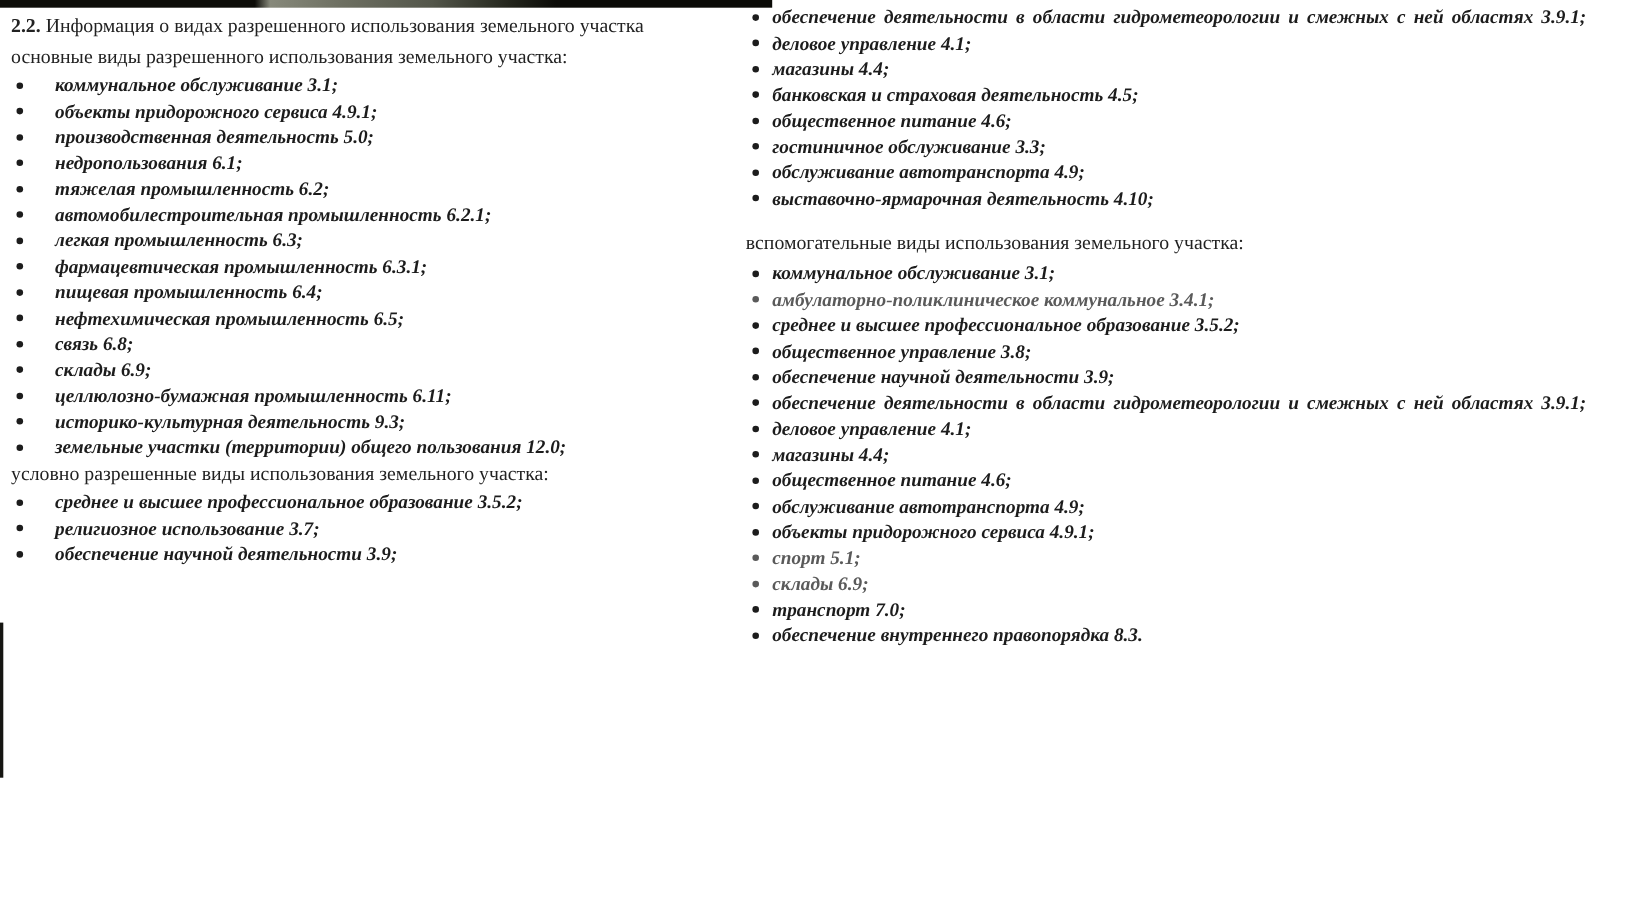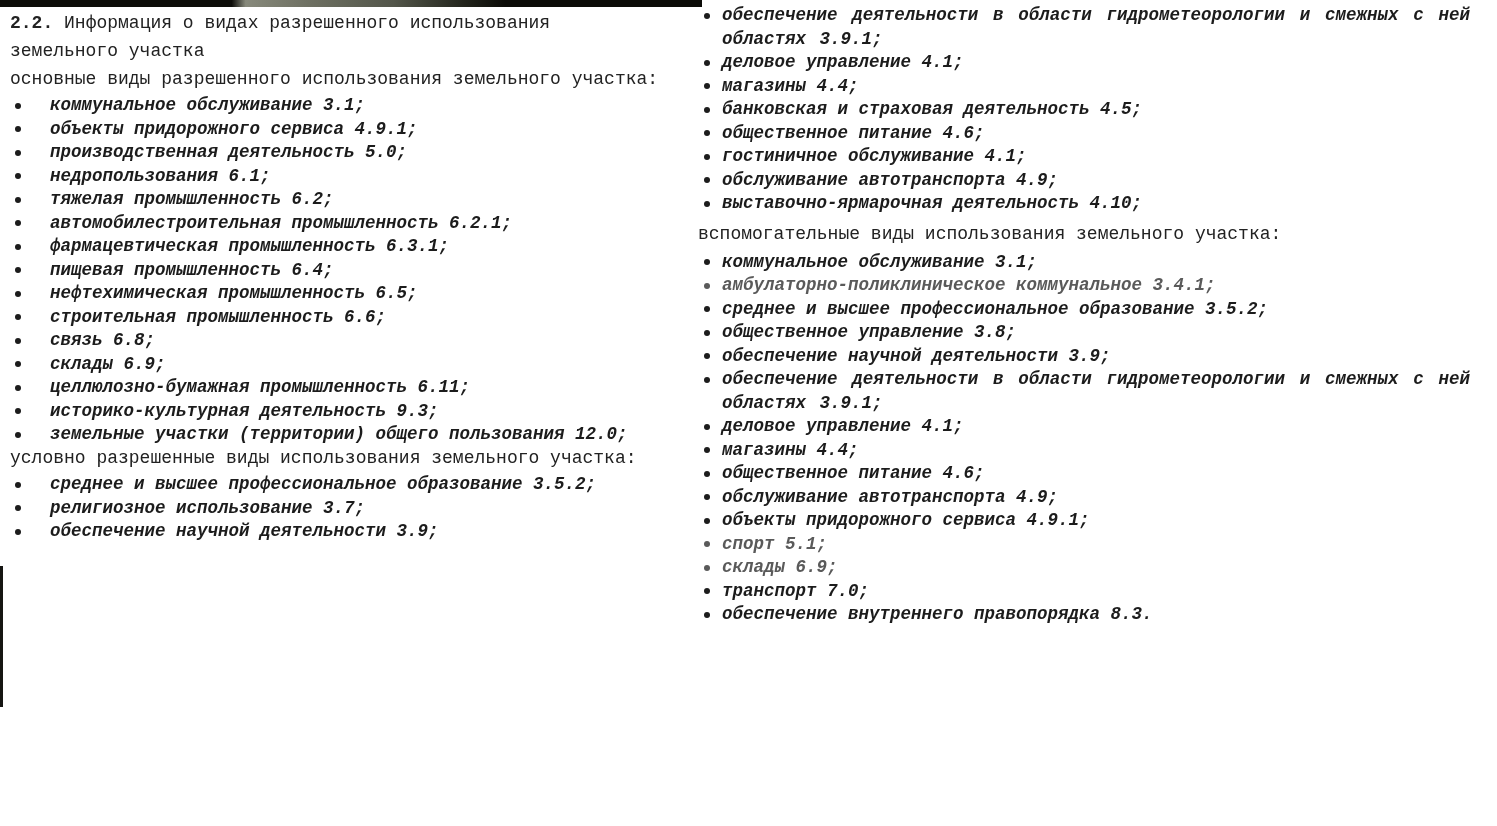--- a/index.html
+++ b/index.html
@@ -8,43 +8,43 @@
     --faded:#5a5a5a;
     --heading:#222222;
   }
   html,body{margin:0;padding:0;background:#fff;}
   .page{
     position:relative;
     width:1497px;
     height:710px;
     background:var(--bg);
     overflow:hidden;
-    font-family:Liberation Mono, monospace;
+    font-family:Liberation Serif, serif;
     color:var(--text);
   }
   .col{position:absolute;top:0;}
   .col-left{left:10px;width:652px;padding-top:9px;}
-  .col-right{left:698px;width:772px;padding-top:3px;}
+  .col-right{left:678px;width:772px;padding-top:3px;}
 
   .h{
     font-size:18px;
     line-height:28px;
     margin:0;
     color:var(--heading);
     font-weight:normal;
   }
   .h .num{font-weight:bold;}
   .h-mid{
     font-size:18px;
     line-height:23.5px;
     margin:0 0 3px 0;
     color:var(--heading);
     font-weight:normal;
   }
-  .col-right .h-mid{margin:6px 0 5px 0;line-height:24px;}
+  .col-right .h-mid{margin:16px 0 5px 0;line-height:24px;}
 
   ul.uses{
     list-style:none;
     margin:1px 0 0 0;
     padding:0;
   }
   ul.uses li{
     position:relative;
     padding-left:40px;
     font-size:17.5px;
@@ -96,24 +96,24 @@
   <div class="col col-left">
     <p class="h"><span class="num">2.2.</span> <span>Информация о видах разрешенного использования земельного участка</span></p>
     <p class="h">основные виды разрешенного использования земельного участка:</p>
     <ul class="uses">
         <li>коммунальное обслуживание 3.1;</li>
         <li>объекты придорожного сервиса 4.9.1;</li>
         <li>производственная деятельность 5.0;</li>
         <li>недропользования 6.1;</li>
         <li>тяжелая промышленность 6.2;</li>
         <li>автомобилестроительная промышленность 6.2.1;</li>
+        <li>легкая промышленность 6.3;</li>
         <li>фармацевтическая промышленность 6.3.1;</li>
         <li>пищевая промышленность 6.4;</li>
         <li>нефтехимическая промышленность 6.5;</li>
-        <li>строительная промышленность 6.6;</li>
         <li>связь 6.8;</li>
         <li>склады 6.9;</li>
         <li>целлюлозно-бумажная промышленность 6.11;</li>
         <li>историко-культурная деятельность 9.3;</li>
         <li>земельные участки (территории) общего пользования 12.0;</li>
       </ul>
     <p class="h-mid">условно разрешенные виды использования земельного участка:</p>
     <ul class="uses">
         <li>среднее и высшее профессиональное образование 3.5.2;</li>
         <li>религиозное использование 3.7;</li>
@@ -121,21 +121,21 @@
       </ul>
   </div>
 
   <div class="col col-right">
     <ul class="uses">
         <li class="wrap">обеспечение деятельности в области гидрометеорологии и смежных с ней областях 3.9.1;</li>
         <li>деловое управление 4.1;</li>
         <li>магазины 4.4;</li>
         <li>банковская и страховая деятельность 4.5;</li>
         <li>общественное питание 4.6;</li>
-        <li>гостиничное обслуживание 4.1;</li>
+        <li>гостиничное обслуживание 3.3;</li>
         <li>обслуживание автотранспорта 4.9;</li>
         <li>выставочно-ярмарочная деятельность 4.10;</li>
       </ul>
     <p class="h-mid">вспомогательные виды использования земельного участка:</p>
     <ul class="uses">
         <li>коммунальное обслуживание 3.1;</li>
         <li class="light">амбулаторно-поликлиническое коммунальное 3.4.1;</li>
         <li>среднее и высшее профессиональное образование 3.5.2;</li>
         <li>общественное управление 3.8;</li>
         <li>обеспечение научной деятельности 3.9;</li>

